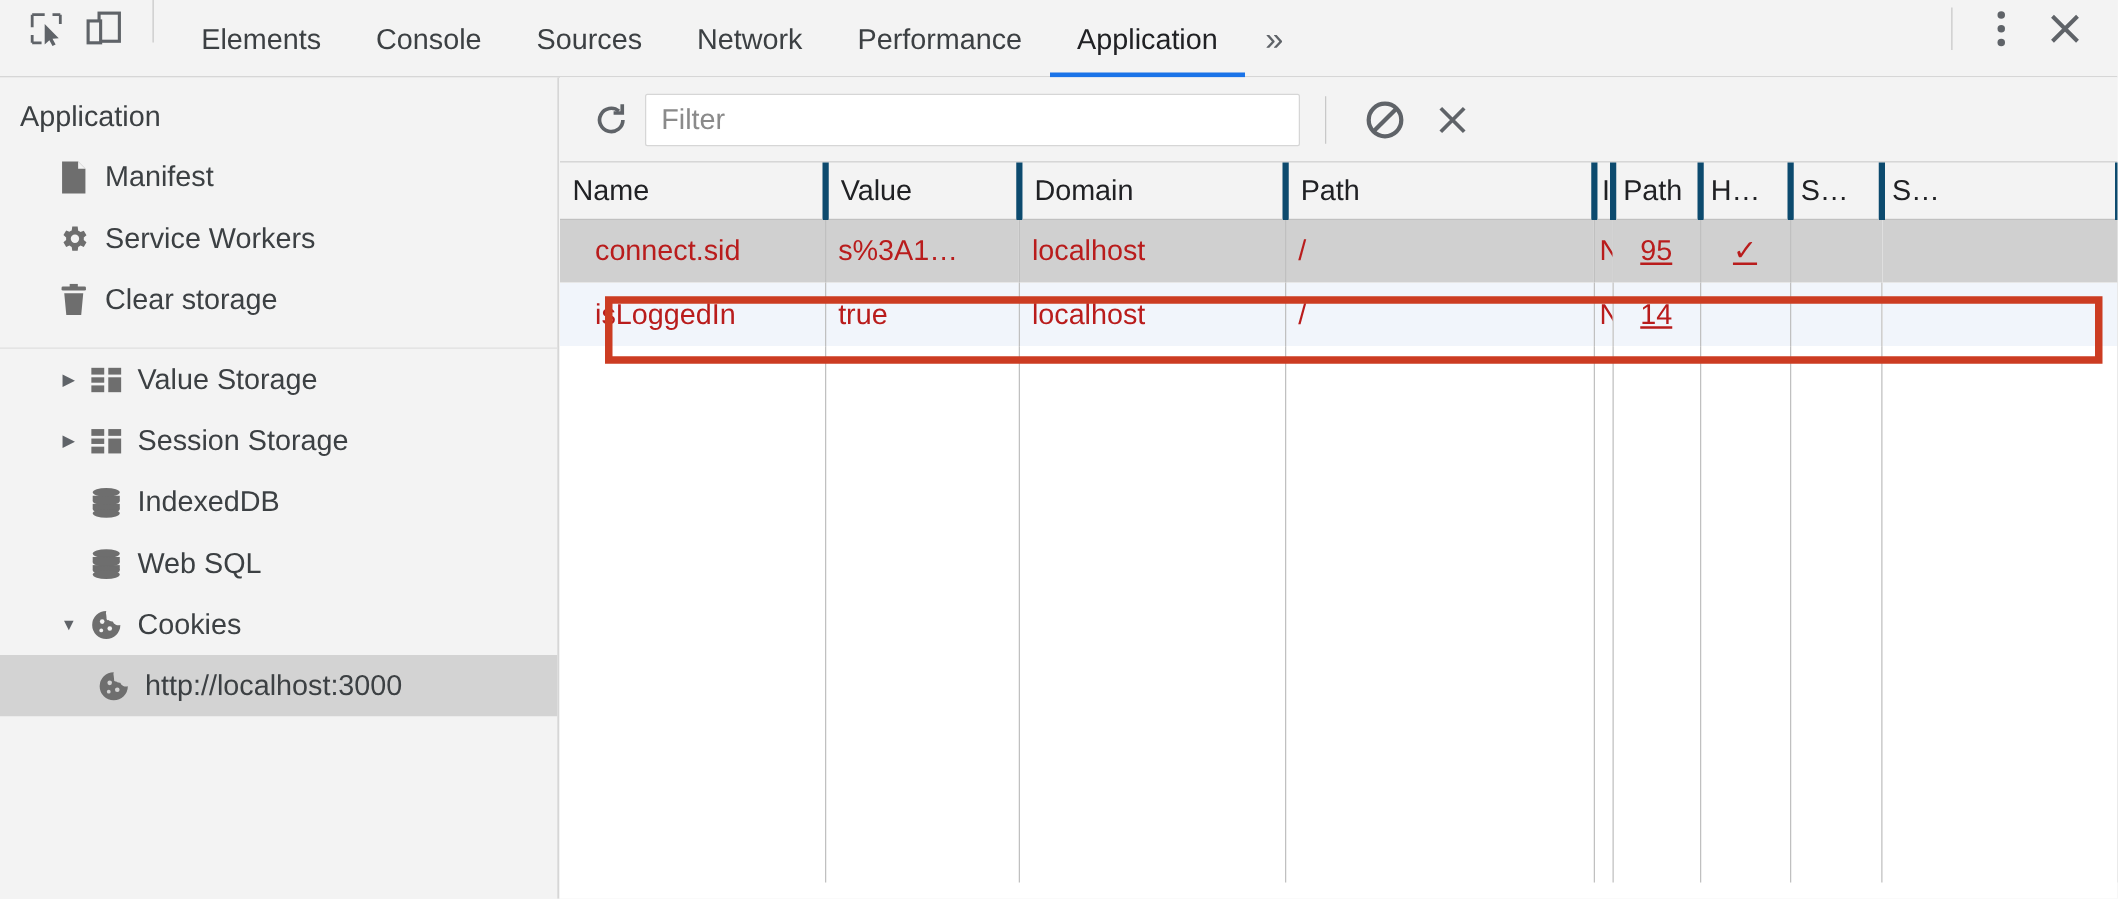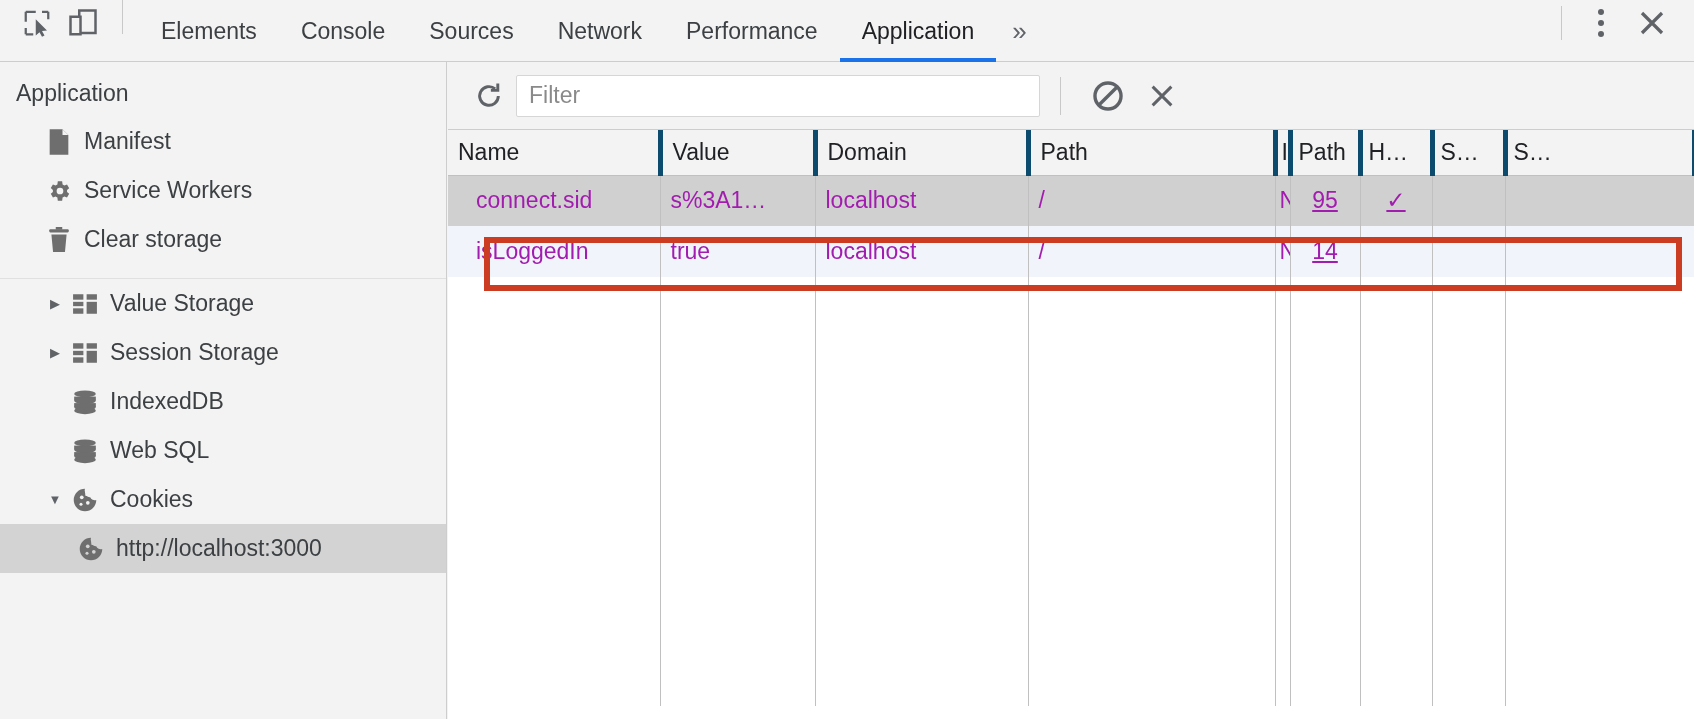--- a/index.html
+++ b/index.html
@@ -87,21 +87,21 @@
   
   .table { width: 100%; border-collapse: collapse; table-layout: fixed; font-size: 23px; }
   .table th {
     background: #f3f3f3; color: #202124; font-weight: normal; text-align: left;
     height: 45px; padding: 0 10px; border-right: 5px solid #0c4a6e;
     border-bottom: 1px solid #c0c0c0; overflow: hidden; white-space: nowrap;
     cursor: pointer;
   }
   .table td {
     height: 51px; padding: 0 10px; border-right: 1px solid #c0c0c0;
-    color: #a21caf; overflow: hidden; white-space: nowrap;
+    color: #b91c1c; overflow: hidden; white-space: nowrap;
   }
   tr.row-selected td { background: #d0d0d0; }
   tr.row-highlight td { background: #f1f5fb; }
   td.indent { padding-left: 28px; }
   td.center { text-align: center; text-decoration: underline; }
 
   .filler { background: #fff; }
   .filler td { border-right: 1px solid #c0c0c0; height: 429px; }
 
   

